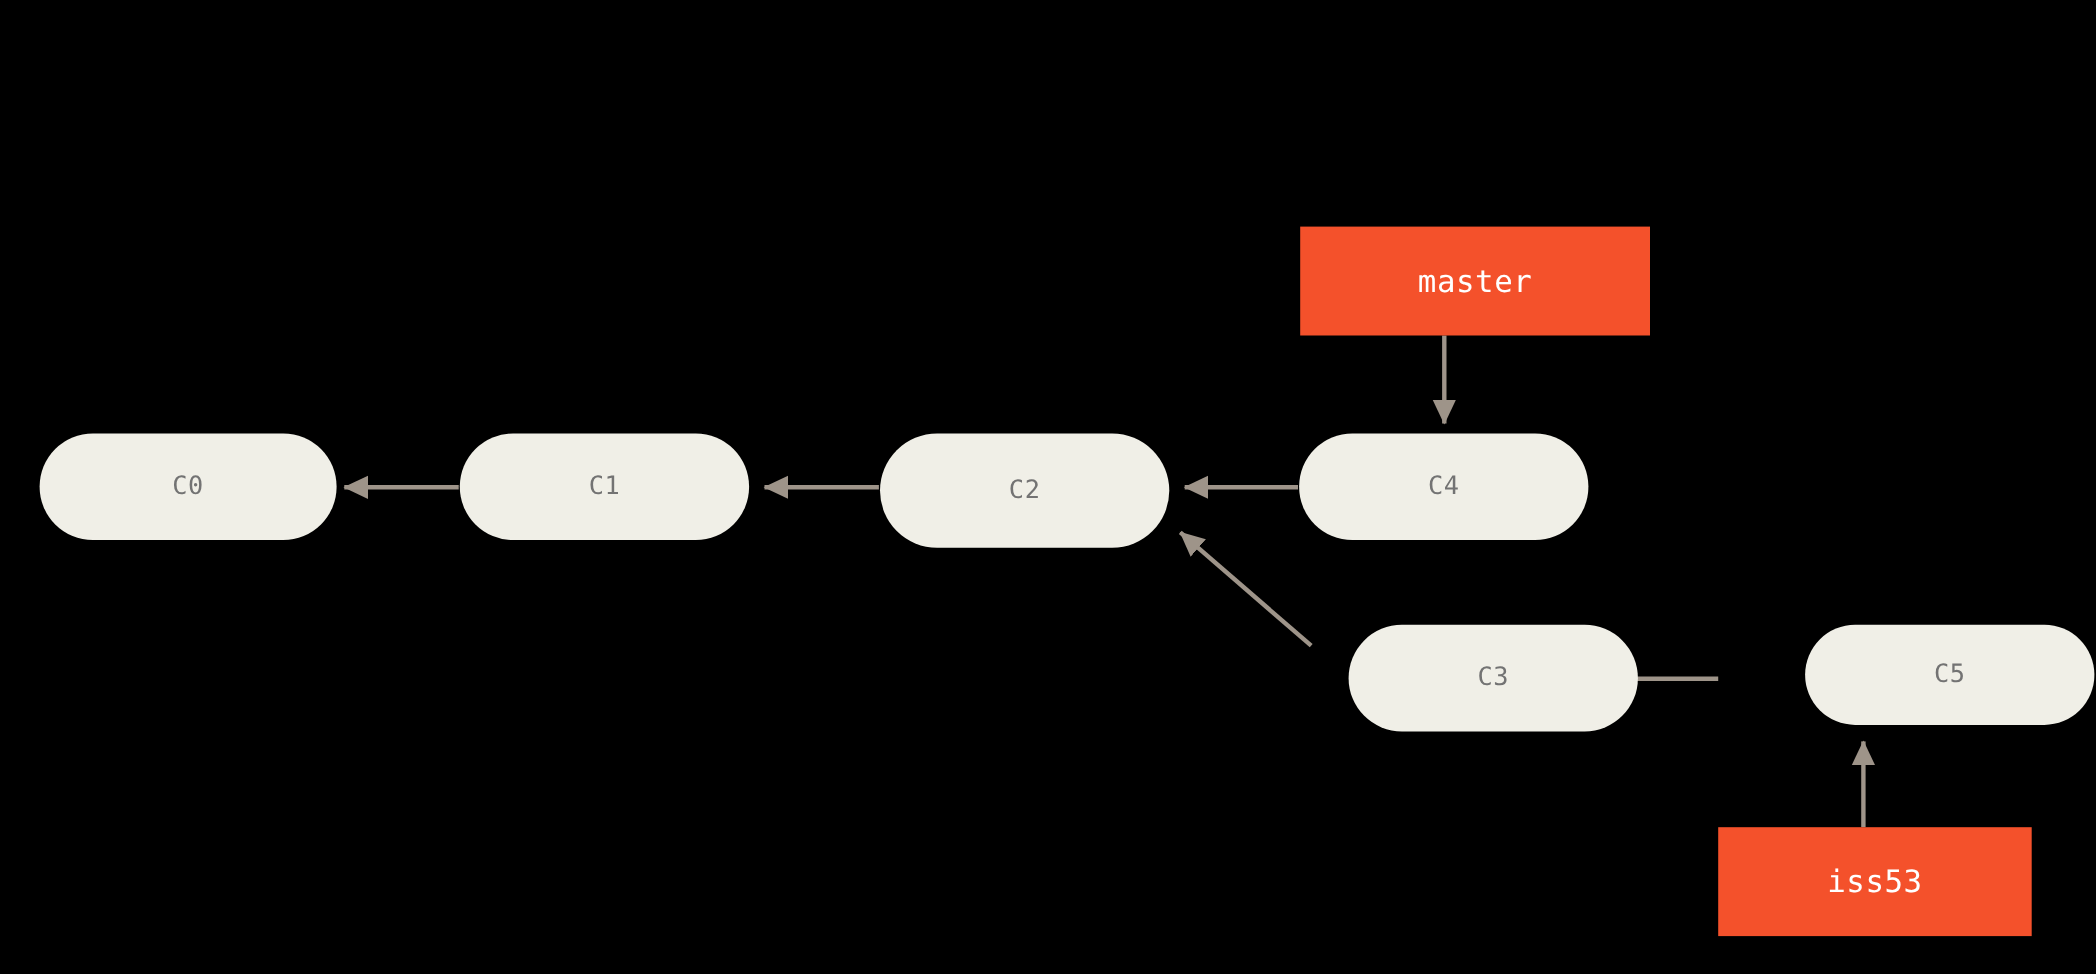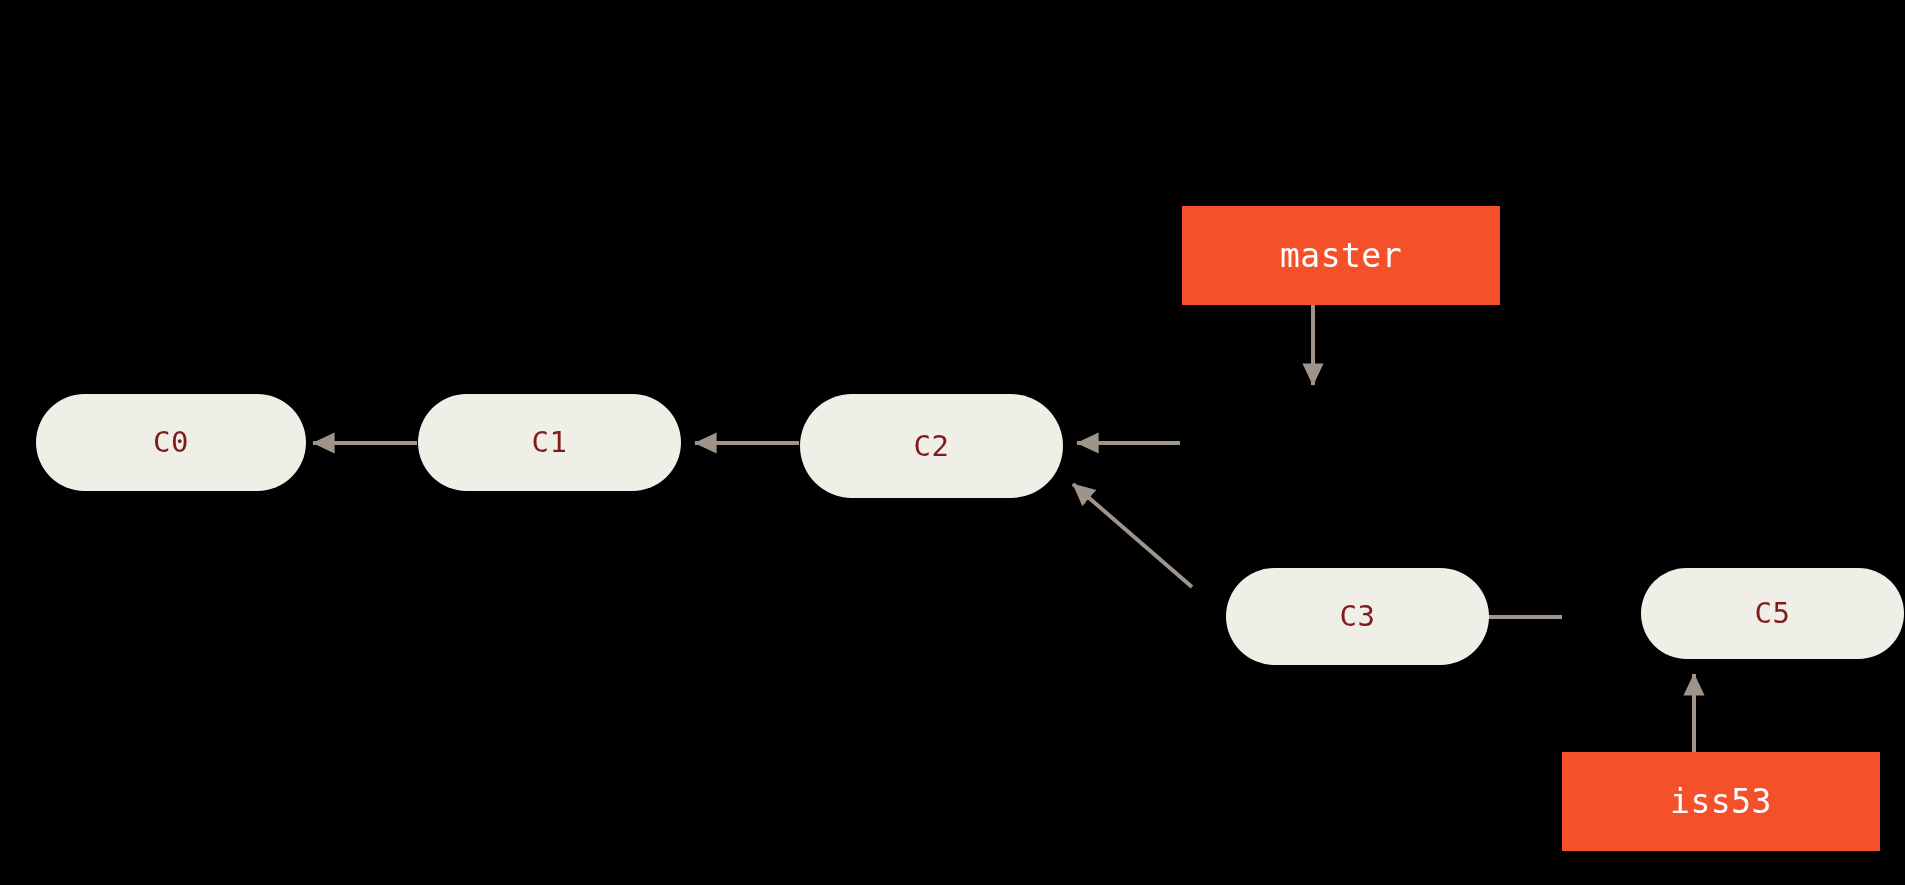--- a/index.html
+++ b/index.html
@@ -31,38 +31,38 @@
     box-sizing: border-box;
     background: #F0EFE7;
     border-radius: 999px;
     display: flex;
     align-items: center;
     justify-content: center;
     z-index: 2;
   }
   .commit-label {
     font-family: "DejaVu Sans Mono", "Liberation Mono", monospace;
-    font-size: 29px;
-    color: #7f1d1d;
+    font-size: 23px;
+    color: #737373;
     letter-spacing: 0.5px;
     line-height: 1;
     user-select: none;
   }
   .branch-node {
     position: absolute;
     box-sizing: border-box;
     background: #F4512B;
     display: flex;
     align-items: center;
     justify-content: center;
     z-index: 2;
   }
   .branch-label {
     font-family: "DejaVu Sans Mono", "Liberation Mono", monospace;
-    font-size: 33px;
+    font-size: 28px;
     color: #FFFFFF;
     letter-spacing: 0.5px;
     line-height: 1;
     user-select: none;
   }
 </style>
 </head>
 <body>
 
 <div id="diagram-root">
@@ -94,30 +94,33 @@
   </div>
 
   <div class="commit-node" style="left:418px; top:394px; width:263px; height:97px;justify-content:center;">
     <span class="commit-label">C1</span>
   </div>
 
   <div class="commit-node" style="left:800px; top:394px; width:263px; height:104px;">
     <span class="commit-label">C2</span>
   </div>
 
+  <div class="commit-node" style="left:1181px; top:394px; width:263px; height:97px;">
+    <span class="commit-label">C4</span>
+  </div>
 
   <div class="commit-node" style="left:1226px; top:568px; width:263px; height:97px;">
     <span class="commit-label">C3</span>
   </div>
 
   <div class="commit-node" style="left:1641px; top:568px; width:263px; height:91px;">
     <span class="commit-label">C5</span>
   </div>
 
   <div class="branch-node" style="left:1182px; top:206px; width:318px; height:99px;">
     <span class="branch-label">master</span>
   </div>
 
-  <div class="branch-node" style="left:1562px; top:752px; width:318px; height:99px;">
+  <div class="branch-node" style="left:1562px; top:752px; width:285px; height:99px;">
     <span class="branch-label">iss53</span>
   </div>
 
 </div>
 
 </body></html>

